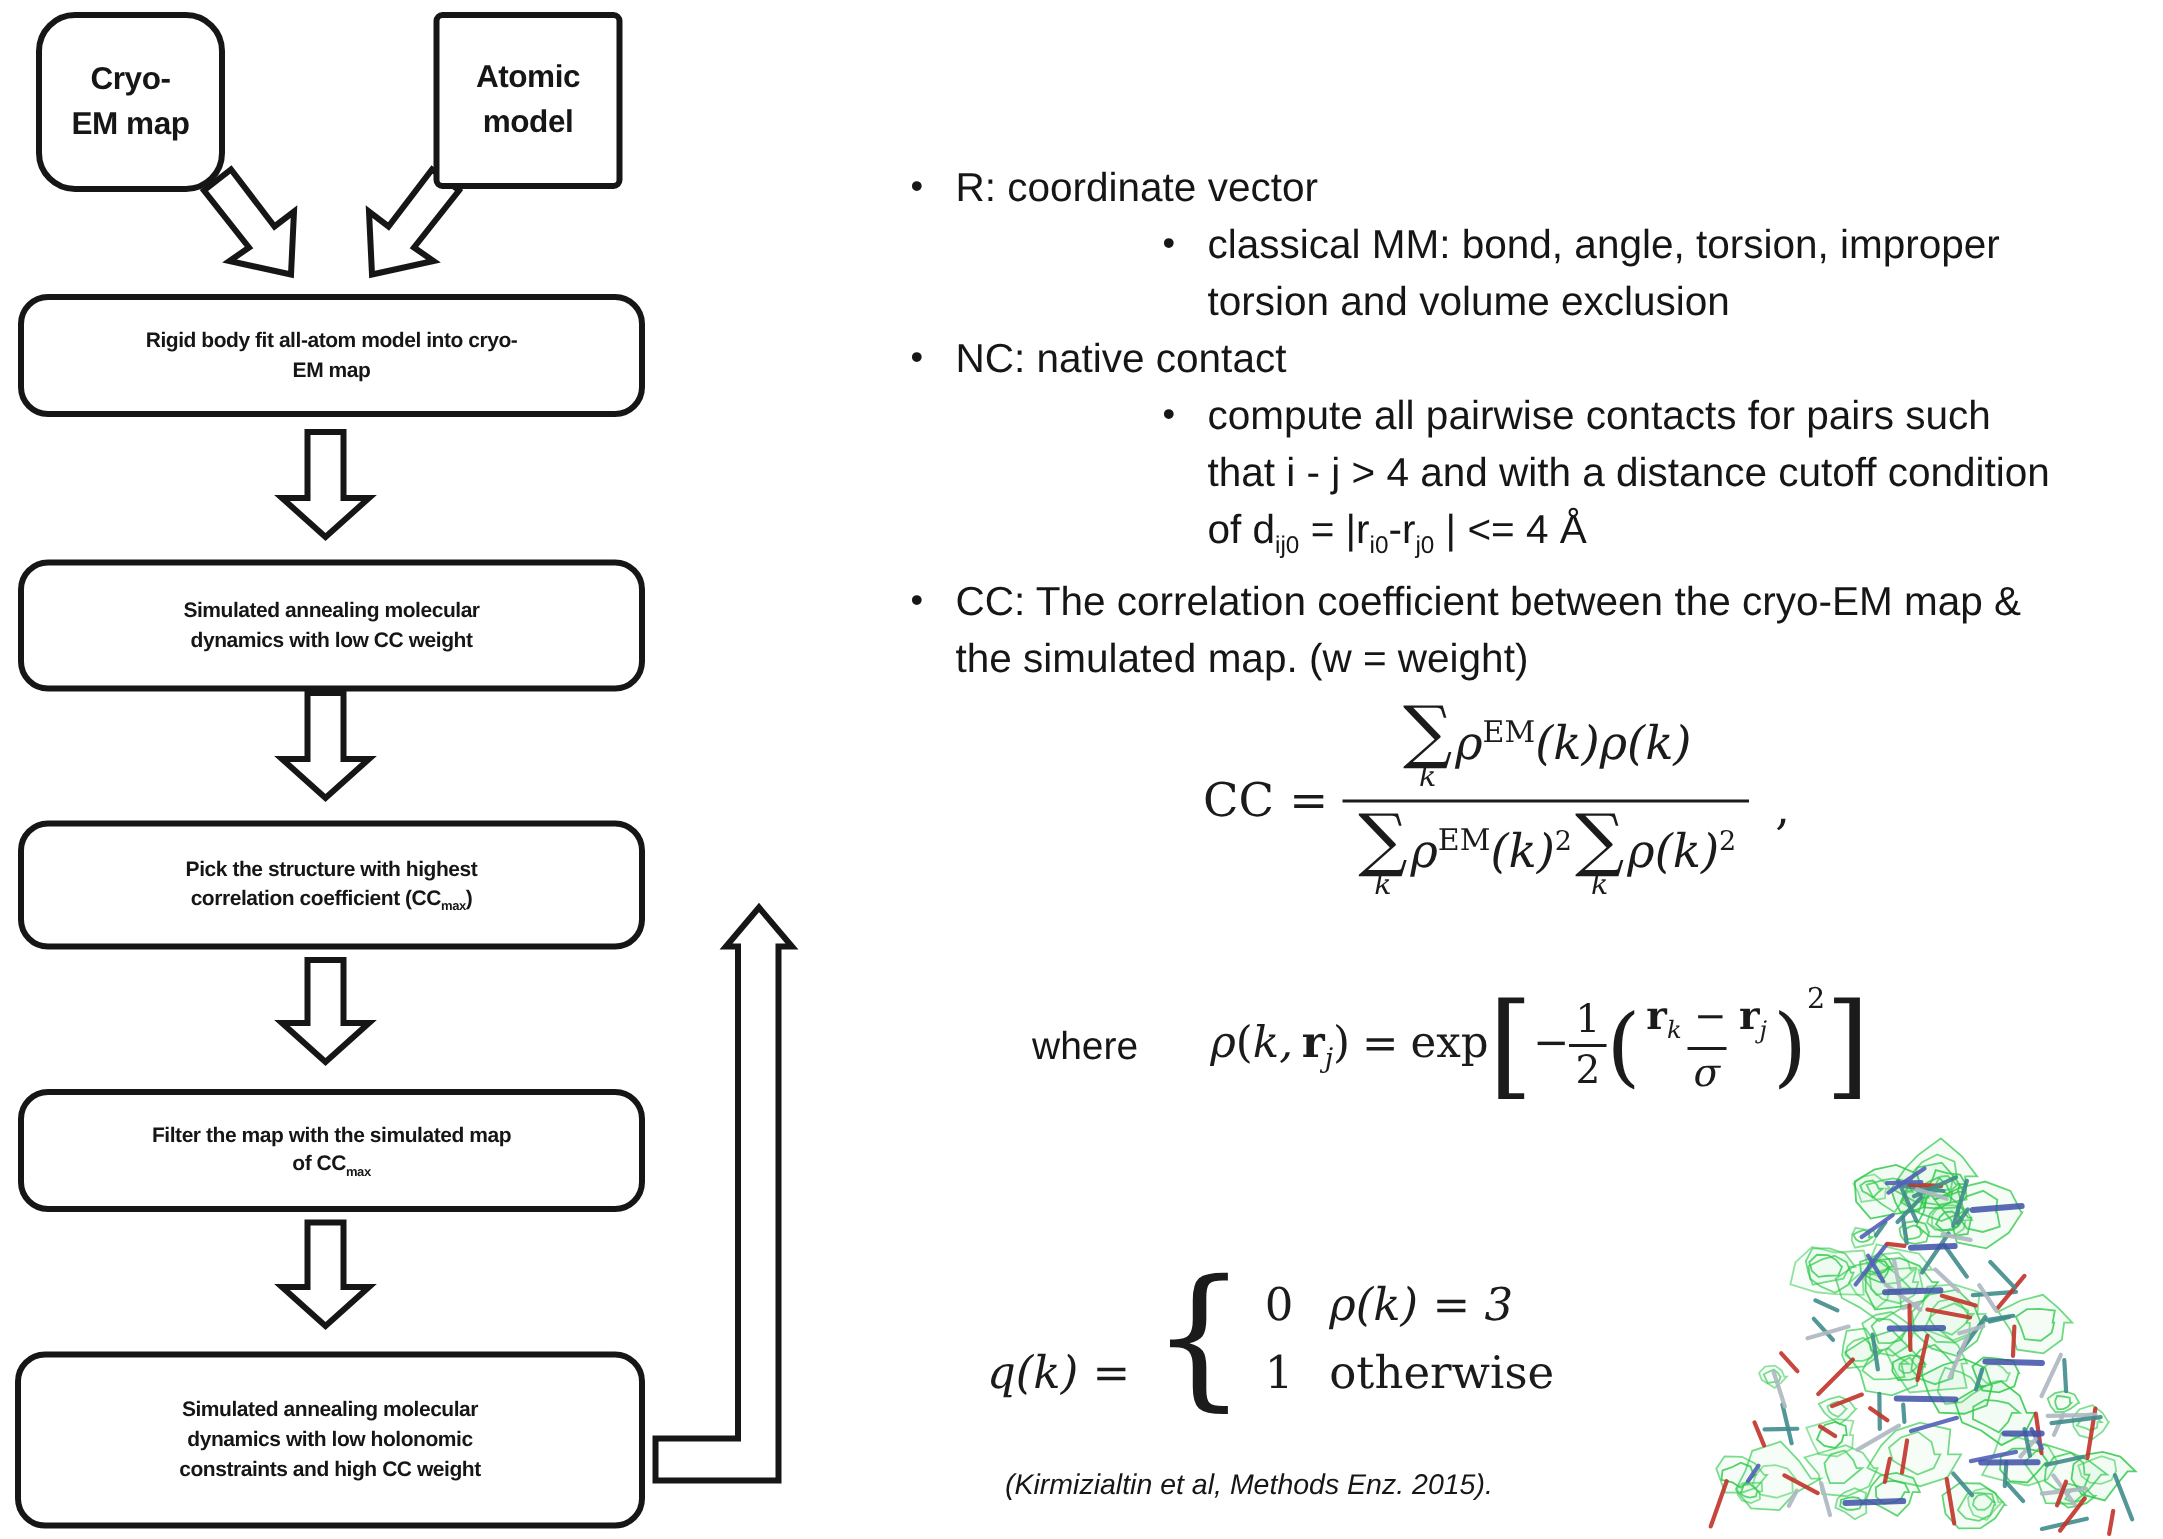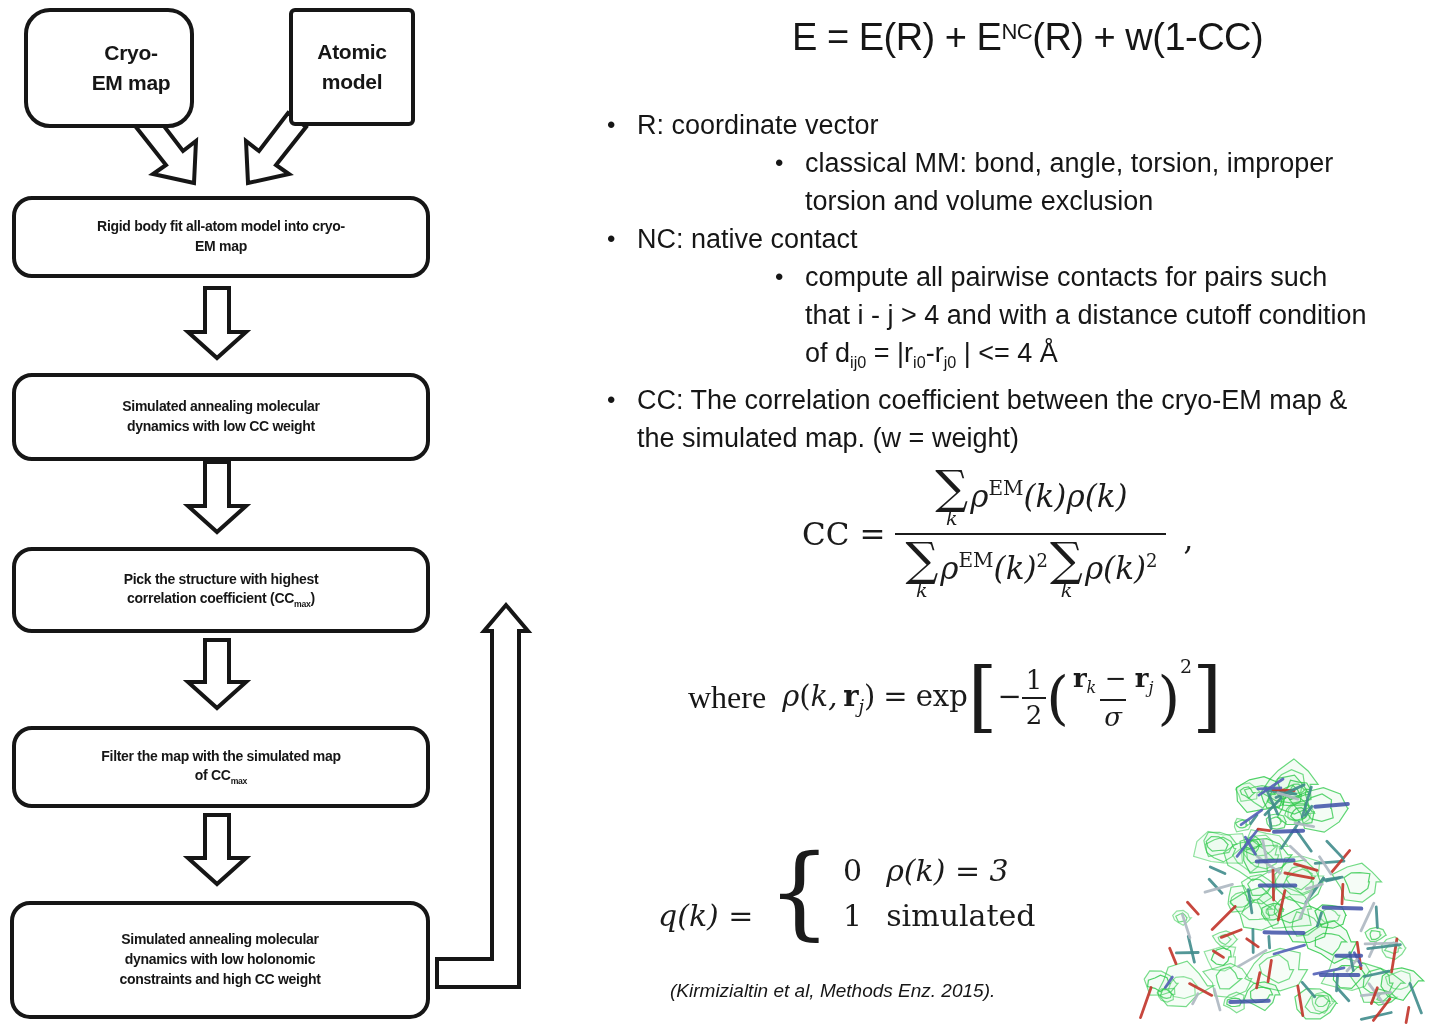--- a/index.html
+++ b/index.html
@@ -5,21 +5,21 @@
   html,body{margin:0;padding:0;background:#fff;}
   .page{position:relative;width:1442px;height:1026px;background:#fff;overflow:hidden;
         font-family:"Liberation Sans",sans-serif;color:#161616;}
   svg.arrows{position:absolute;left:0;top:0;pointer-events:none;}
   
   .box{position:absolute;border:4px solid #161616;border-radius:20px;background:#fff;
        display:flex;align-items:center;justify-content:center;text-align:center;
        font-weight:600;font-size:14px;line-height:1.42;letter-spacing:-0.3px;color:#161616;}
   .box sub{font-size:0.62em;}
   .pre{white-space:pre-line;}
-  #box-cryo{left:24px;top:8px;width:118px;height:112px;border-radius:26px;font-size:21px;padding-left:44px;}
+  #box-cryo{left:24px;top:8px;width:118px;height:112px;border-radius:26px;font-size:21px;}
   #box-atomic{left:289px;top:8px;width:118px;height:110px;border-radius:6px;font-size:21px;}
   #step1{left:12px;top:196px;width:410px;height:74px;}
   #step2{left:12px;top:373px;width:410px;height:80px;}
   #step3{left:12px;top:547px;width:410px;height:78px;}
   #step4{left:12px;top:726px;width:410px;height:74px;}
   #step5{left:10px;top:901px;width:412px;height:110px;}
   
   #title-eq{position:absolute;left:792px;top:16px;font-size:38px;letter-spacing:-0.5px;}
   #title-eq sup{font-size:0.58em;vertical-align:0.5em;}
   
@@ -40,21 +40,21 @@
   .frac .num,.frac .den{display:block;text-align:center;white-space:nowrap;padding:0 8px 5px;}
   .frac .den{border-top:2.5px solid #1b1b1b;padding:5px 8px 0;}
   .bigsum{display:inline-flex;flex-direction:column;align-items:center;vertical-align:middle;margin:0 2px;}
   .bigsum .s{font-size:46px;line-height:0.85;}
   .bigsum .ssub{font-size:19px;font-style:italic;line-height:1;margin-top:2px;}
   sup.em{font-size:20px;}
   sup.sq{font-size:18px;}
   #cc-eq .comma{margin-left:18px;position:relative;top:5px;}
   
   #where-row{position:absolute;left:688px;top:664px;display:flex;align-items:center;}
-  #where-label{font-size:32px;margin-right:16px;font-family:Liberation Serif, serif;}
+  #where-label{font-size:26px;margin-right:48px;font-family:Liberation Sans, sans-serif;}
   .rho-eq{display:inline-block;white-space:nowrap;font-size:29px;}
   .rho-eq .bracket{font-size:76px;line-height:0.8;vertical-align:middle;font-weight:200;}
   .rho-eq .paren-big{font-size:58px;line-height:0.8;vertical-align:middle;font-weight:200;}
   .frac-sm{display:inline-flex;flex-direction:column;align-items:center;vertical-align:middle;font-size:26px;}
   .frac-sm .n{padding:0 4px 2px;line-height:1.1;}
   .frac-sm .d{border-top:2px solid #1b1b1b;padding:2px 4px 0;line-height:1.1;}
   .rho-eq sub{font-size:0.62em;}
   sup.outer2{font-size:19px;position:relative;top:-1.15em;display:inline-block;}
   .eqsign{margin:0 8px;}
   
@@ -112,21 +112,20 @@
       <div>Filter the map with the simulated map</div>
       <div><span>of CC</span><sub>max</sub><span></span></div>
     </div>
   </div>
   <div class="box" id="step5">
     <div class="pre">Simulated annealing molecular
 dynamics with low holonomic
 constraints and high CC weight</div>
   </div>
 
-  <div id="title-eq"><span>E = E(R) + E</span><sup>NC</sup><span>(R) + w(1-CC)</span></div>
 
   <div id="bullets">
     <div class="row l1">
       <span class="dot">•</span>
       <span class="txt">R: coordinate vector</span>
     </div>
     <div class="row l2">
       <span class="dot">•</span>
       <span class="txt pre">classical MM: bond, angle, torsion, improper
 torsion and volume exclusion</span>
@@ -187,21 +186,21 @@
   <div id="q-eq" class="math">
     <span class="q-lhs it">q(k) =</span>
     <span class="brace">{</span>
     <span class="q-rows">
       <span class="q-row">
           <span class="q-val">0</span>
           <span class="q-cond it">ρ(k) = 3</span>
         </span>
       <span class="q-row">
           <span class="q-val">1</span>
-          <span class="q-cond">simulated</span>
+          <span class="q-cond">otherwise</span>
         </span>
     </span>
   </div>
 
   <div id="citation">(Kirmizialtin et al, Methods Enz. 2015).</div>
 
   <svg id="molecule" width="334" height="280" viewBox="0 0 334 280" role="img" aria-label="cryo-EM density mesh (green) with fitted atomic stick model">
       <path d="M197.6,48.6L201.4,61.5L186.4,68.0L171.9,62.9L159.1,55.3L164.7,43.6L170.4,32.3L186.5,29.1L195.6,39.6L201.4,48.6Z" fill="rgba(46,201,74,0.07)" stroke="#2ec94a" stroke-width="1.2" opacity="0.77"></path>
       <path d="M193.4,48.6L192.3,55.5L184.6,59.8L174.7,59.0L172.2,51.5L171.9,45.6L177.5,42.1L184.3,38.9L189.5,43.7L191.9,48.6Z" fill="none" stroke="#2ec94a" stroke-width="1.2" opacity="0.78"></path>
       <path d="M127.4,210.8L126.8,219.7L116.7,225.0L104.4,223.4L100.0,214.7L96.2,205.7L107.6,202.6L115.9,199.9L127.6,201.3L125.1,210.8Z" fill="rgba(46,201,74,0.07)" stroke="#2ec94a" stroke-width="1.2" opacity="0.51"></path>

